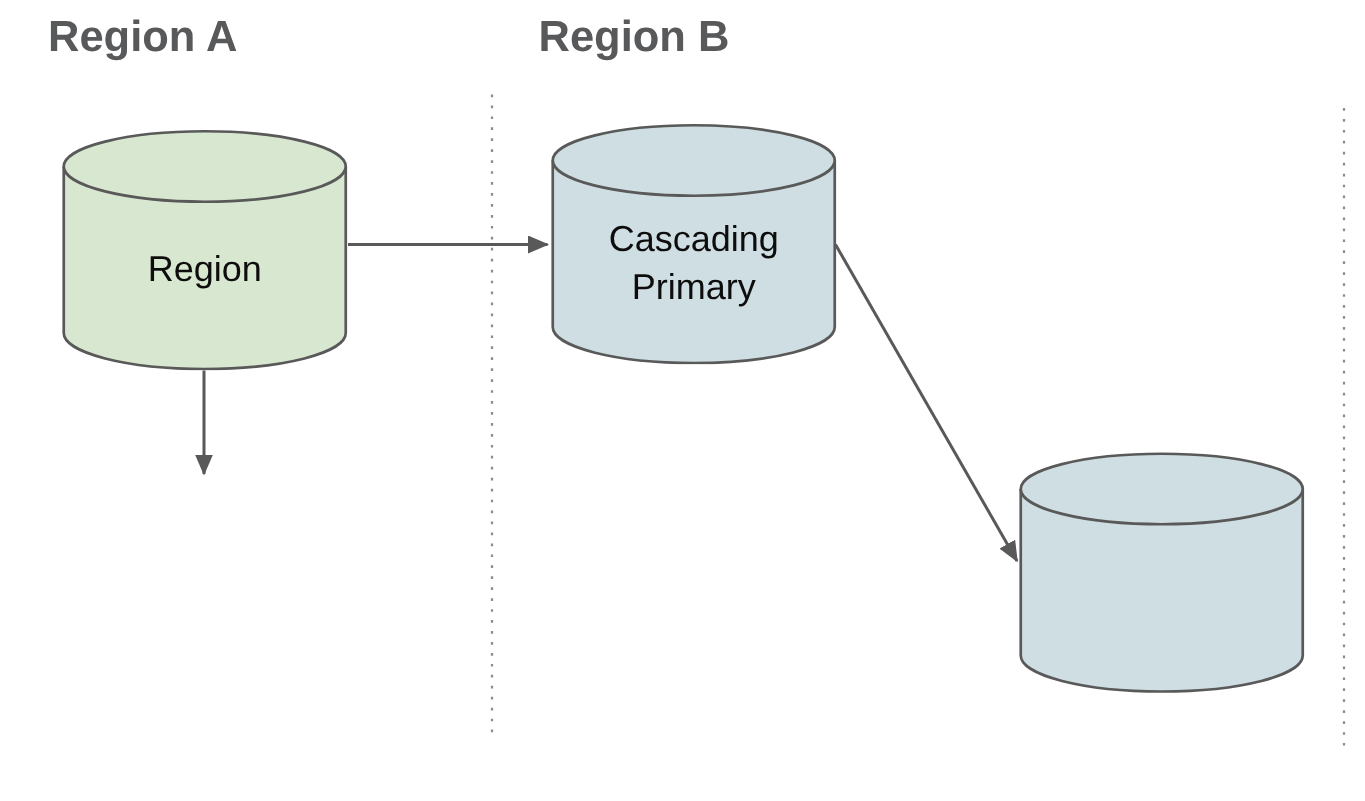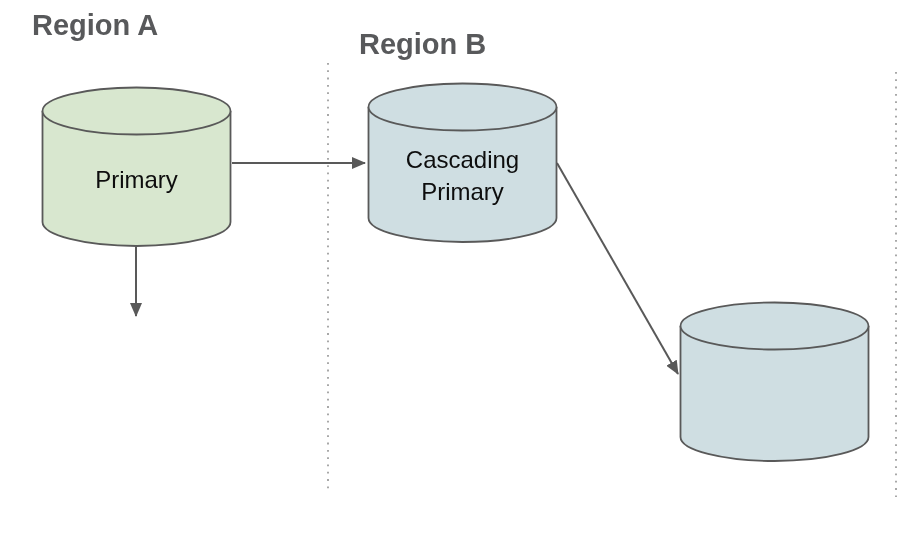--- a/index.html
+++ b/index.html
@@ -14,21 +14,21 @@
 
   .region-label {
     position: absolute;
     font-size: 29px;
     font-weight: bold;
     color: #58595b;
     letter-spacing: 0px;
     white-space: nowrap;
   }
   #region-a-label { left: 18px; top: 9px; }
-  #region-b-label { left: 345px; top: 9px; margin-top: 19px; }
+  #region-b-label { left: 345px; top: 9px; }
 
   .overlay {
     position: absolute; left: 0; top: 0;
     width: 910px; height: 534px;
     pointer-events: none;
   }
 
   .node { position: absolute; width: 191px; height: 161px; }
   .node svg { position: absolute; left: 0; top: 0; display: block; }
   .node .cyl-body, .node .cyl-top { stroke: #595959; stroke-width: 1.8px; }
@@ -74,21 +74,21 @@
     <line class="edge" x1="218" y1="163" x2="351" y2="163" marker-end="url(#arrowhead)"></line>
     <line class="edge" x1="122" y1="247" x2="122" y2="316" marker-end="url(#arrowhead)"></line>
     <line class="edge" x1="543" y1="163" x2="664" y2="374" marker-end="url(#arrowhead)"></line>
   </svg>
 
   <div class="node green" id="node-primary">
     <svg width="191" height="161" viewBox="0 0 191 161">
       <path class="cyl-body" d="M1.5,25 L1.5,136 A94,24 0 0 0 189.5,136 L189.5,25"></path>
       <ellipse class="cyl-top" cx="95.5" cy="25" rx="94" ry="23.5"></ellipse>
     </svg>
-    <div class="label">Primary</div>
+    <div class="label">Region</div>
   </div>
 
 
   <div class="node blue" id="node-cascading-replica">
     <svg width="191" height="161" viewBox="0 0 191 161">
       <path class="cyl-body" d="M1.5,25 L1.5,136 A94,24 0 0 0 189.5,136 L189.5,25"></path>
       <ellipse class="cyl-top" cx="95.5" cy="25" rx="94" ry="23.5"></ellipse>
     </svg>
     <div class="label">Cascading Primary</div>
   </div>

